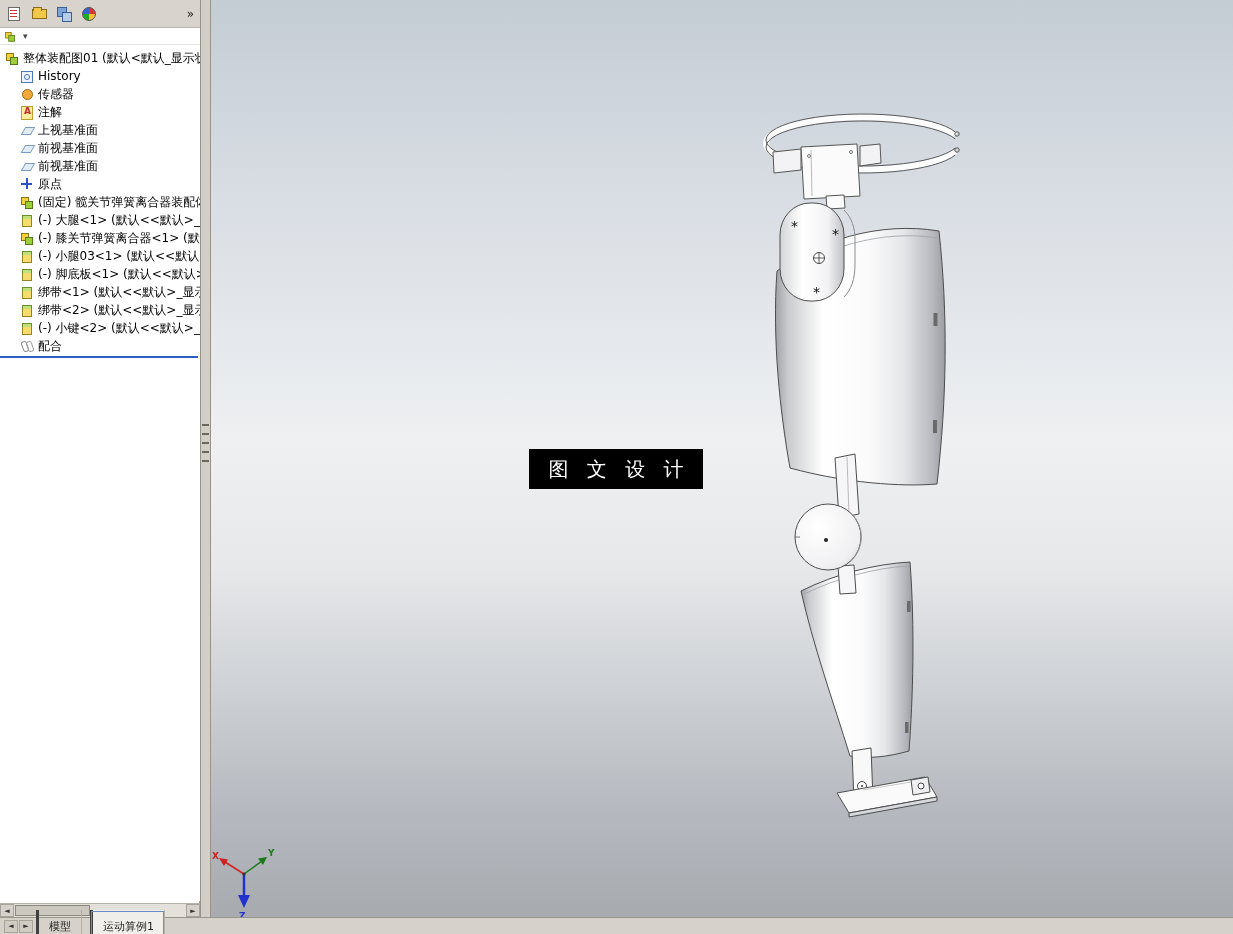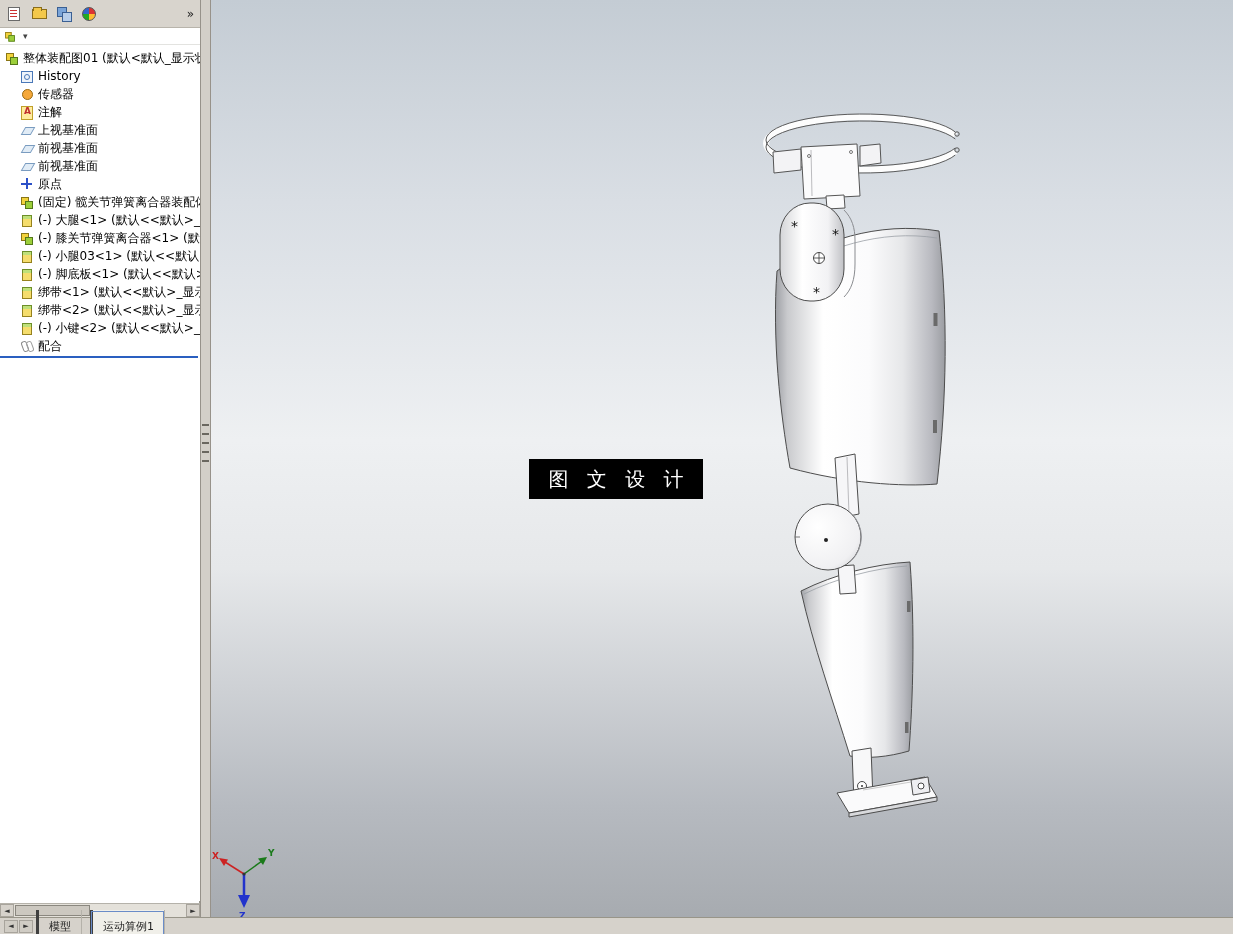--- a/index.html
+++ b/index.html
@@ -84,21 +84,21 @@
     background:#d3cfc8; border-left:1px solid #97928a; border-right:1px solid #97928a; }
   .splitter-handle { position:absolute; left:1px; top:424px; width:7px; height:38px;
     background:repeating-linear-gradient(180deg,#6a675f 0 2px, transparent 2px 9px); }
 
   
   .viewport { position:absolute; left:211px; top:0; width:1022px; height:917px;
     background:linear-gradient(180deg,#c4ccd4 0%,#d9dee4 22%,#eef0f2 48%,#e6e8ea 62%,#b6bac0 88%,#a7abb0 100%); }
   .viewport svg { position:absolute; left:0; top:0; }
   .watermark { position:absolute; left:318px; top:449px; width:174px; height:40px;
     background:#000; color:#fff; display:flex; align-items:center; justify-content:center;
-    font-size:20px; letter-spacing:6px; padding-left:6px;margin-top:10px; }
+    font-size:20px; letter-spacing:6px; padding-left:6px; }
   .mark { font-size:14px; fill:#111; }
   .triad-label { font-size:9px; font-weight:bold; }
 
   
   .statusbar { position:absolute; left:0; bottom:0; width:1233px; height:17px;
     background:#d6d2cb; border-top:1px solid #989589; display:flex; align-items:center; font-size:11px; }
   .tab-nav { display:flex; align-items:center; gap:1px; padding:0 3px 0 4px; }
   .nav-btn { width:14px; height:13px; background:#d0ccc4; border:1px solid #a8a49c;
     font-size:7px; color:#333; display:flex; align-items:center; justify-content:center; }
   .doc-tab { height:32px; padding:8px 10px; display:flex; align-items:center;

